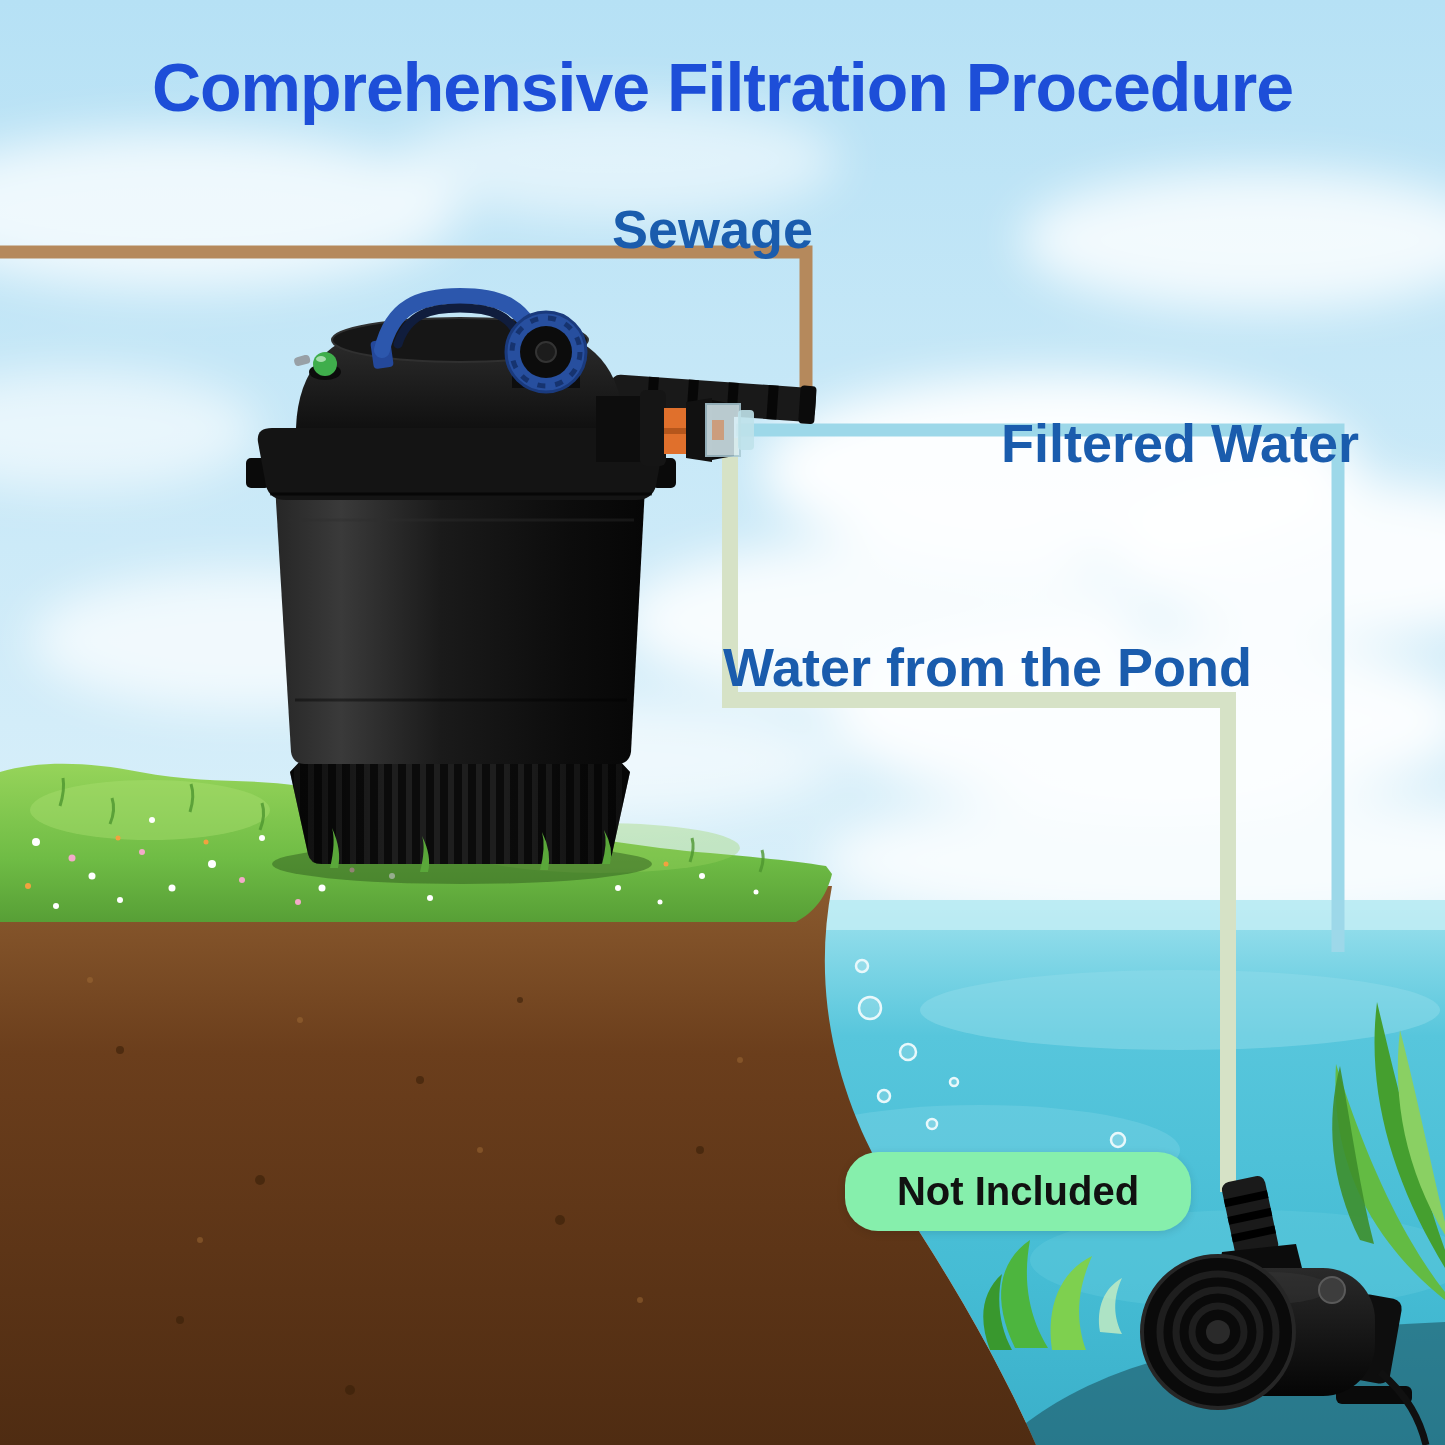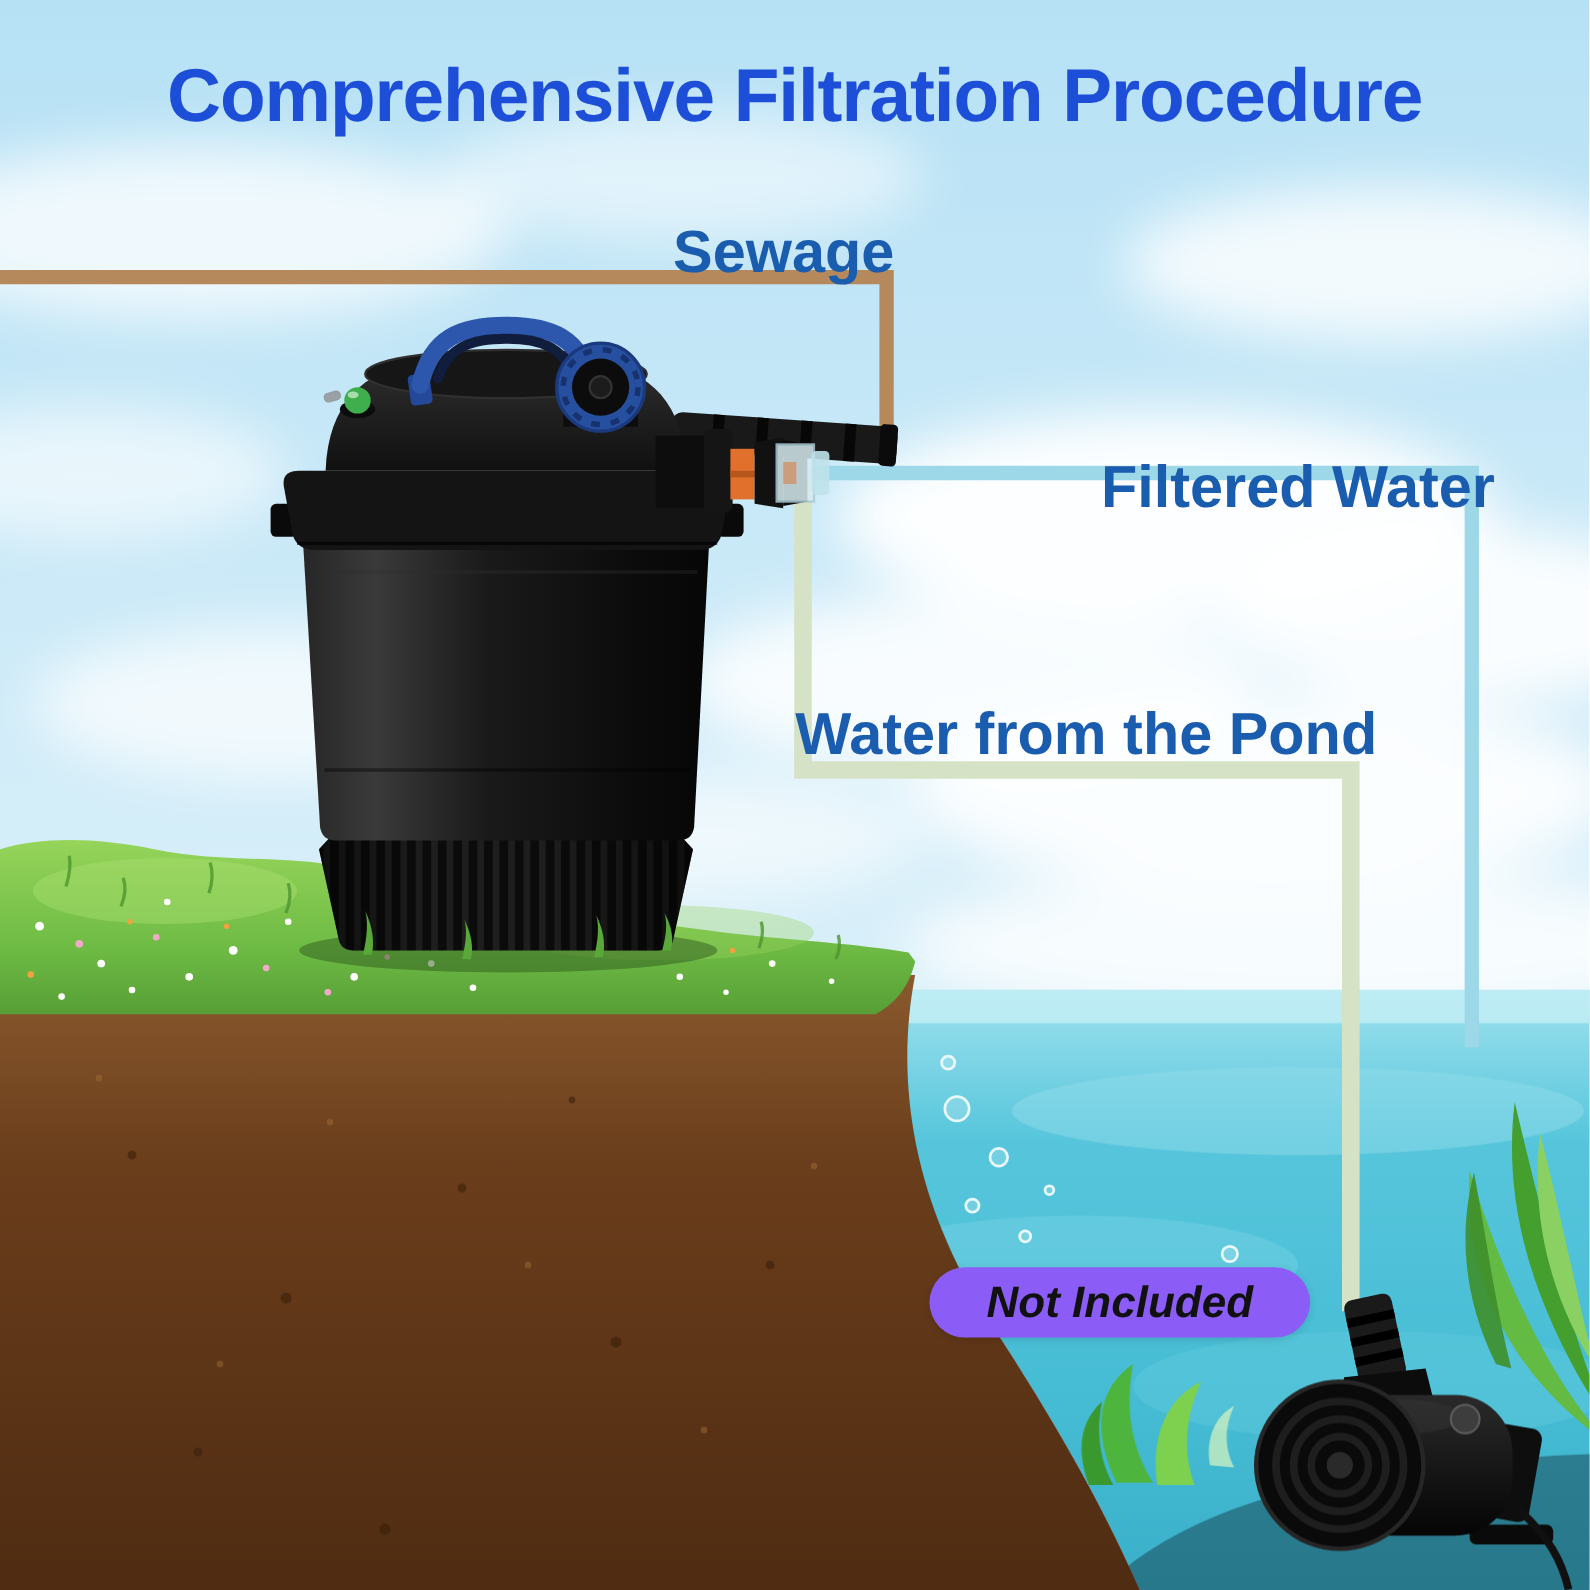--- a/index.html
+++ b/index.html
@@ -22,26 +22,25 @@
     font-size:54px;font-weight:700;
     color:#1a5cad;
     white-space:nowrap;
   }
   .label-sewage{right:632px;top:198px;}
   .label-filtered{right:86px;top:368px;margin-top:44px;}
   .label-pond{right:193px;top:636px;}
   .not-included{
     position:absolute;
     left:845px;top:1152px;
-    width:346px;height:64px;
-    background:#8b5cf6;border-radius:33px;
+    width:346px;height:79px;
+    background:#86efac;border-radius:33px;
     display:flex;align-items:center;justify-content:center;
     font-size:40px;font-weight:700;color:#111111;
     box-shadow:0 2px 8px rgba(0,0,0,0.12);
-    font-style:italic;
   }
 </style>
 </head>
 <body>
 
 <div class="canvas">
 
   <svg class="scene" viewBox="0 0 1445 1445">
     <defs>
       <linearGradient id="skyGrad" x1="0" y1="0" x2="0" y2="1">

